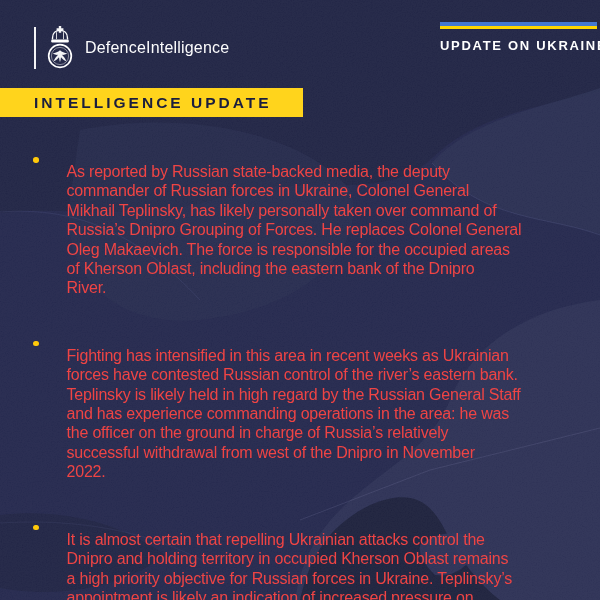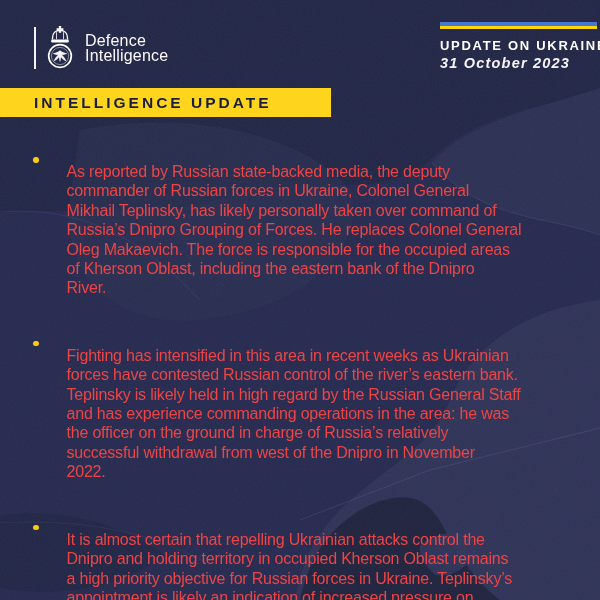--- a/index.html
+++ b/index.html
@@ -9,32 +9,32 @@
     background:#20244A;
   }
   .card{position:relative;width:600px;height:600px;overflow:hidden;background:#20244A;}
   .map-bg{position:absolute;left:0;top:0;width:600px;height:600px;display:block;}
 
   
   .header{position:absolute;left:0;top:0;width:600px;height:88px;}
   .logo{position:absolute;left:34px;top:25px;display:flex;align-items:center;}
   .logo-rule{width:2px;height:42px;background:#FFFFFF;opacity:.95;}
   .crest{margin-left:7px;display:block;}
-  .logo-text{margin-left:8px;display:flex;flex-direction:column;color:#FCFCFD;
+  .logo-text{margin-left:8px;display:flex;flex-direction:row;color:#FCFCFD;
     font-size:16px;line-height:15.5px;font-weight:400;letter-spacing:.2px;}
   .header-right{position:absolute;left:440px;top:22px;width:157px;}
   .flag-stripe{width:157px;height:7px;display:flex;flex-direction:column;}
   .flag-stripe span{display:block;width:100%;height:50%;}
   .update-label{margin-top:9px;color:#FFFFFF;font-weight:700;font-size:13px;
     letter-spacing:1.7px;white-space:nowrap;}
   .update-date{margin-top:2px;color:#F5F5F8;font-style:italic;font-weight:600;
     font-size:14.5px;letter-spacing:1.2px;white-space:nowrap;}
 
   
-  .banner{position:absolute;left:0;top:88px;width:331px;height:29px;
+  .banner{position:absolute;left:0;top:88px;width:303px;height:29px;
     display:flex;align-items:center;padding-left:34px;box-sizing:border-box;}
   .banner-label{font-weight:800;font-size:15.5px;letter-spacing:3px;white-space:nowrap;}
 
   
   .content{position:absolute;left:33px;top:150px;width:556px;}
   .content ul{list-style:none;margin:0;padding:0;}
   .content li{display:flex;margin:0 0 24px 0;}
   .dot{flex:0 0 auto;width:5.5px;height:5.5px;border-radius:50%;margin:7px 16px 0 0;}
   .bullet-text{margin:12px;color:#ef4444;font-size:16px;line-height:19.4px;
     letter-spacing:-0.2px;white-space:pre;font-weight:400;}
@@ -96,21 +96,20 @@
         <span>Intelligence</span>
       </div>
     </div>
 
     <div class="header-right">
       <div class="flag-stripe">
         <span style="background:#4478D1;"></span>
         <span style="background:#FFD500;"></span>
       </div>
       <div class="update-label">UPDATE ON UKRAINE</div>
-      <div class="update-date">31 October 2023</div>
     </div>
   </div>
 
   <div class="banner" style="background:#FFD41C;">
     <span class="banner-label" style="color:#1A1E3E;">INTELLIGENCE UPDATE</span>
   </div>
 
   <div class="content">
     <ul>
       <li>

